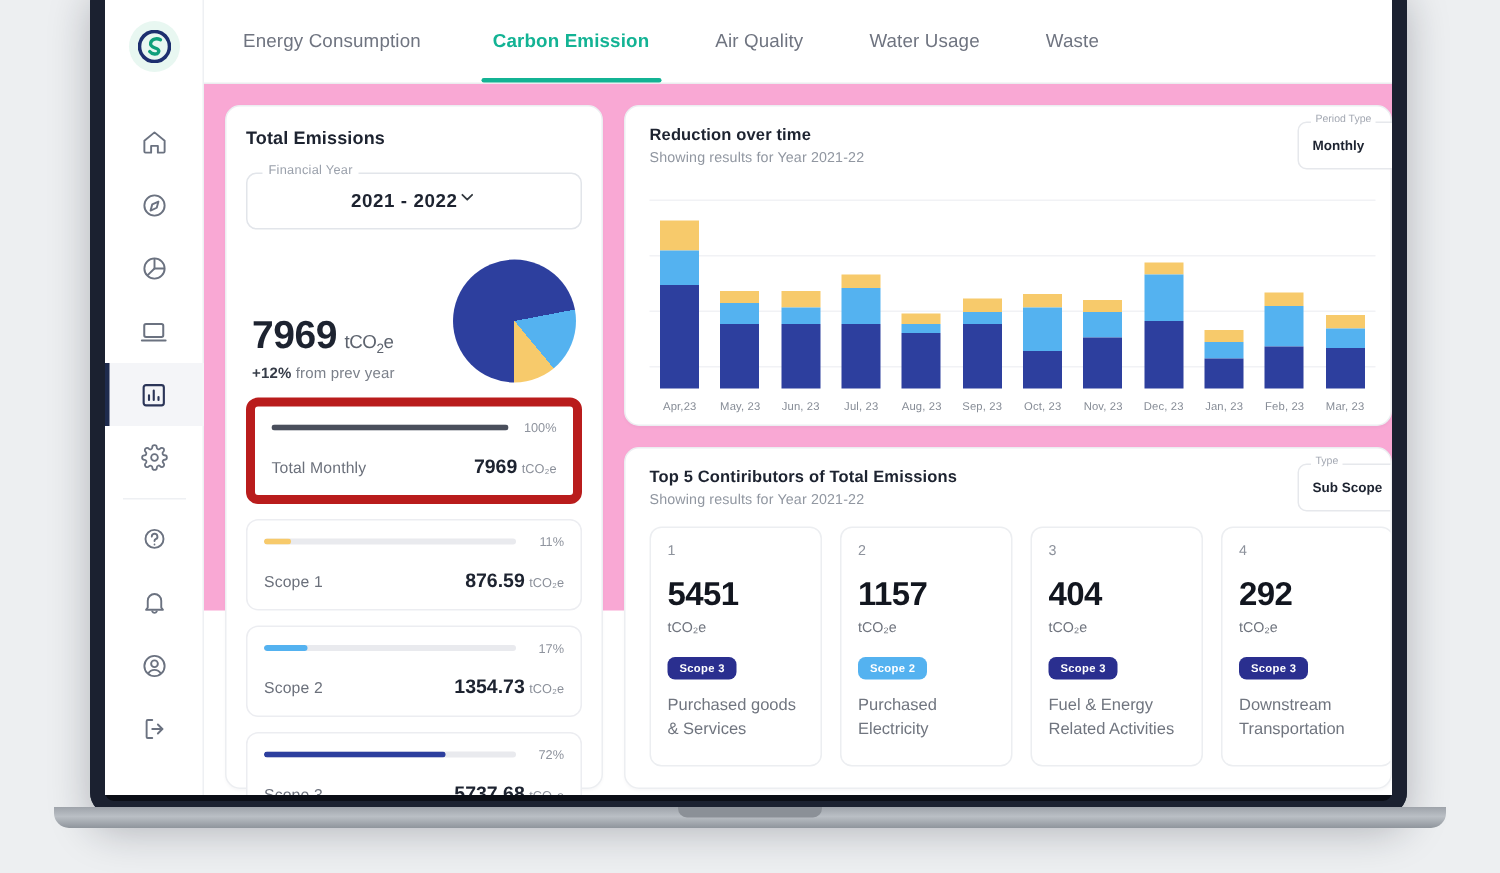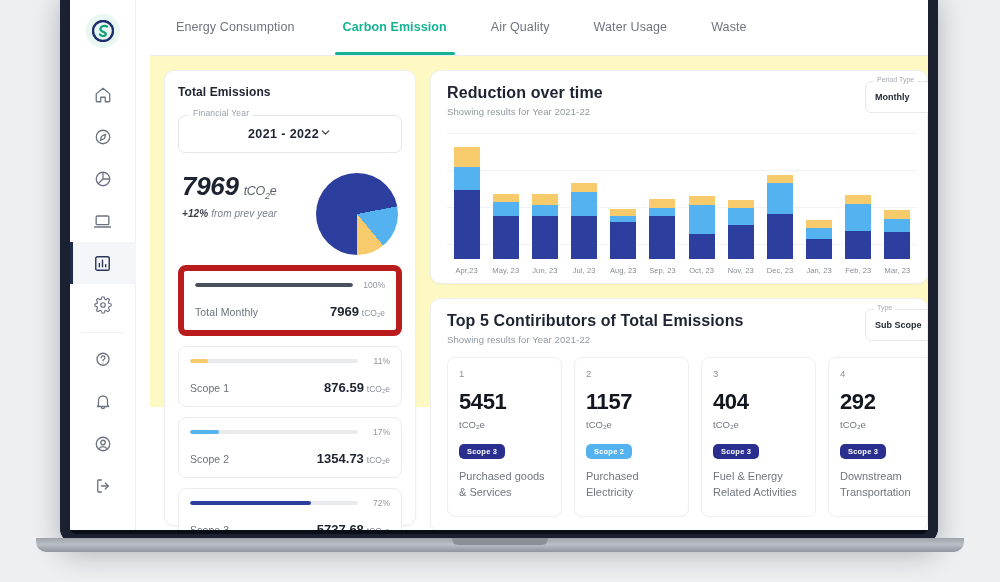--- a/index.html
+++ b/index.html
@@ -54,21 +54,21 @@
   }
   .nav-item.active { background: #f4f5f8; }
   .nav-item.active::before {
     content: ""; position: absolute; left: 0; top: 0; width: 3px; height: 42px;
     background: #1e2b4d;
   }
   .nav-sep { width: 42px; height: 1px; background: #eef0f3; margin: 6px 0; }
   .nav-item svg { display:block; }
 
   
-  .main { position: absolute; left: 80px; top: 0; right: 0; height: 407px; background: #fef9c3; }
+  .main { position: absolute; left: 66px; top: 0; right: 0; height: 407px; background: #f9a8d4; }
 
   .tabbar {
     height: 56px; background: #ffffff; border-bottom: 1px solid #ecedf0;
     display: flex; align-items: flex-end; padding-left: 26px; gap: 0px;
   }
   .tab {
     position: relative; height: 56px; display: flex; align-items: center;
     padding: 0 22px; font-size: 12.5px; color: #6f7480; letter-spacing:.1px; cursor: pointer;
     white-space: nowrap;
   }
@@ -96,21 +96,21 @@
     border: 1px solid #e2e5ea; border-radius: 7px; height: 38px;
     display: flex; align-items: center; justify-content: center;
     padding: 0 12px; cursor: pointer; background:#fff;
   }
   .select-label {
     position: absolute; top: -7px; left: 11px; background: #fff; padding: 0 4px;
     font-size: 8.5px; color: #9aa0ab; letter-spacing: .2px;
   }
   .select-value { font-size: 12.5px; font-weight: bold; color: #1d2330; letter-spacing:.4px; }
 
-  .kpi-row { display: flex; align-items: flex-start; margin-top: 20px; font-style: italic; }
+  .kpi-row { display: flex; align-items: flex-end; margin-top: 20px; }
   .kpi-left { flex: 1; padding-left: 4px; }
   .kpi-big { font-size: 26px; font-weight: bold; color: #1d2330; line-height: 1; letter-spacing: -.3px; }
   .kpi-unit { font-size: 12.5px; color: #5d636e; font-weight: normal; margin-left: 5px; }
   .kpi-delta { margin-top: 7px; font-size: 10px; color: #7b808a; letter-spacing:.1px; }
   .kpi-delta b { color: #363c48; }
   .pie { width: 82px; height: 82px; border-radius: 50%; margin-right: 4px; }
 
   .stat-card {
     margin-top: 10px; border: 1px solid #ecedf1; border-radius: 8px;
     padding: 9px 11px 10px 11px; background: #fff;
@@ -125,21 +125,21 @@
   .stat-val { font-size: 13px; font-weight: bold; color: #1d2330; }
   .stat-unit { font-size: 8.5px; color: #8a8f99; margin-left: 3px; }
 
   
   .right-col { flex: 1; display: flex; flex-direction: column; gap: 14px; min-width: 0; }
   .panel {
     background: #fff; border: 1px solid #eceef1; border-radius: 10px;
     box-shadow: 0 1px 2px rgba(20,30,60,.03); position: relative;
   }
   .panel-head { padding: 13px 16px 0 16px; }
-  .panel-title { font-size: 16px; font-weight: bold; color: #1d2330; letter-spacing:.1px; }
+  .panel-title { font-size: 11px; font-weight: bold; color: #1d2330; letter-spacing:.1px; }
   .panel-sub { font-size: 9.5px; color: #9197a1; margin-top: 4px; letter-spacing:.1px; }
 
   .mini-select {
     position: absolute; right: -22px; top: 10px; width: 84px; height: 32px;
     border: 1px solid #e6e8ec; border-radius: 6px; background: #fff;
     display: flex; align-items: center; padding: 0 9px;
   }
   .mini-label { position: absolute; top: -6px; left: 8px; background:#fff; padding: 0 3px; font-size: 7px; color:#a3a8b2; }
   .mini-value { font-size: 9px; font-weight: bold; color: #1d2330; }
 

